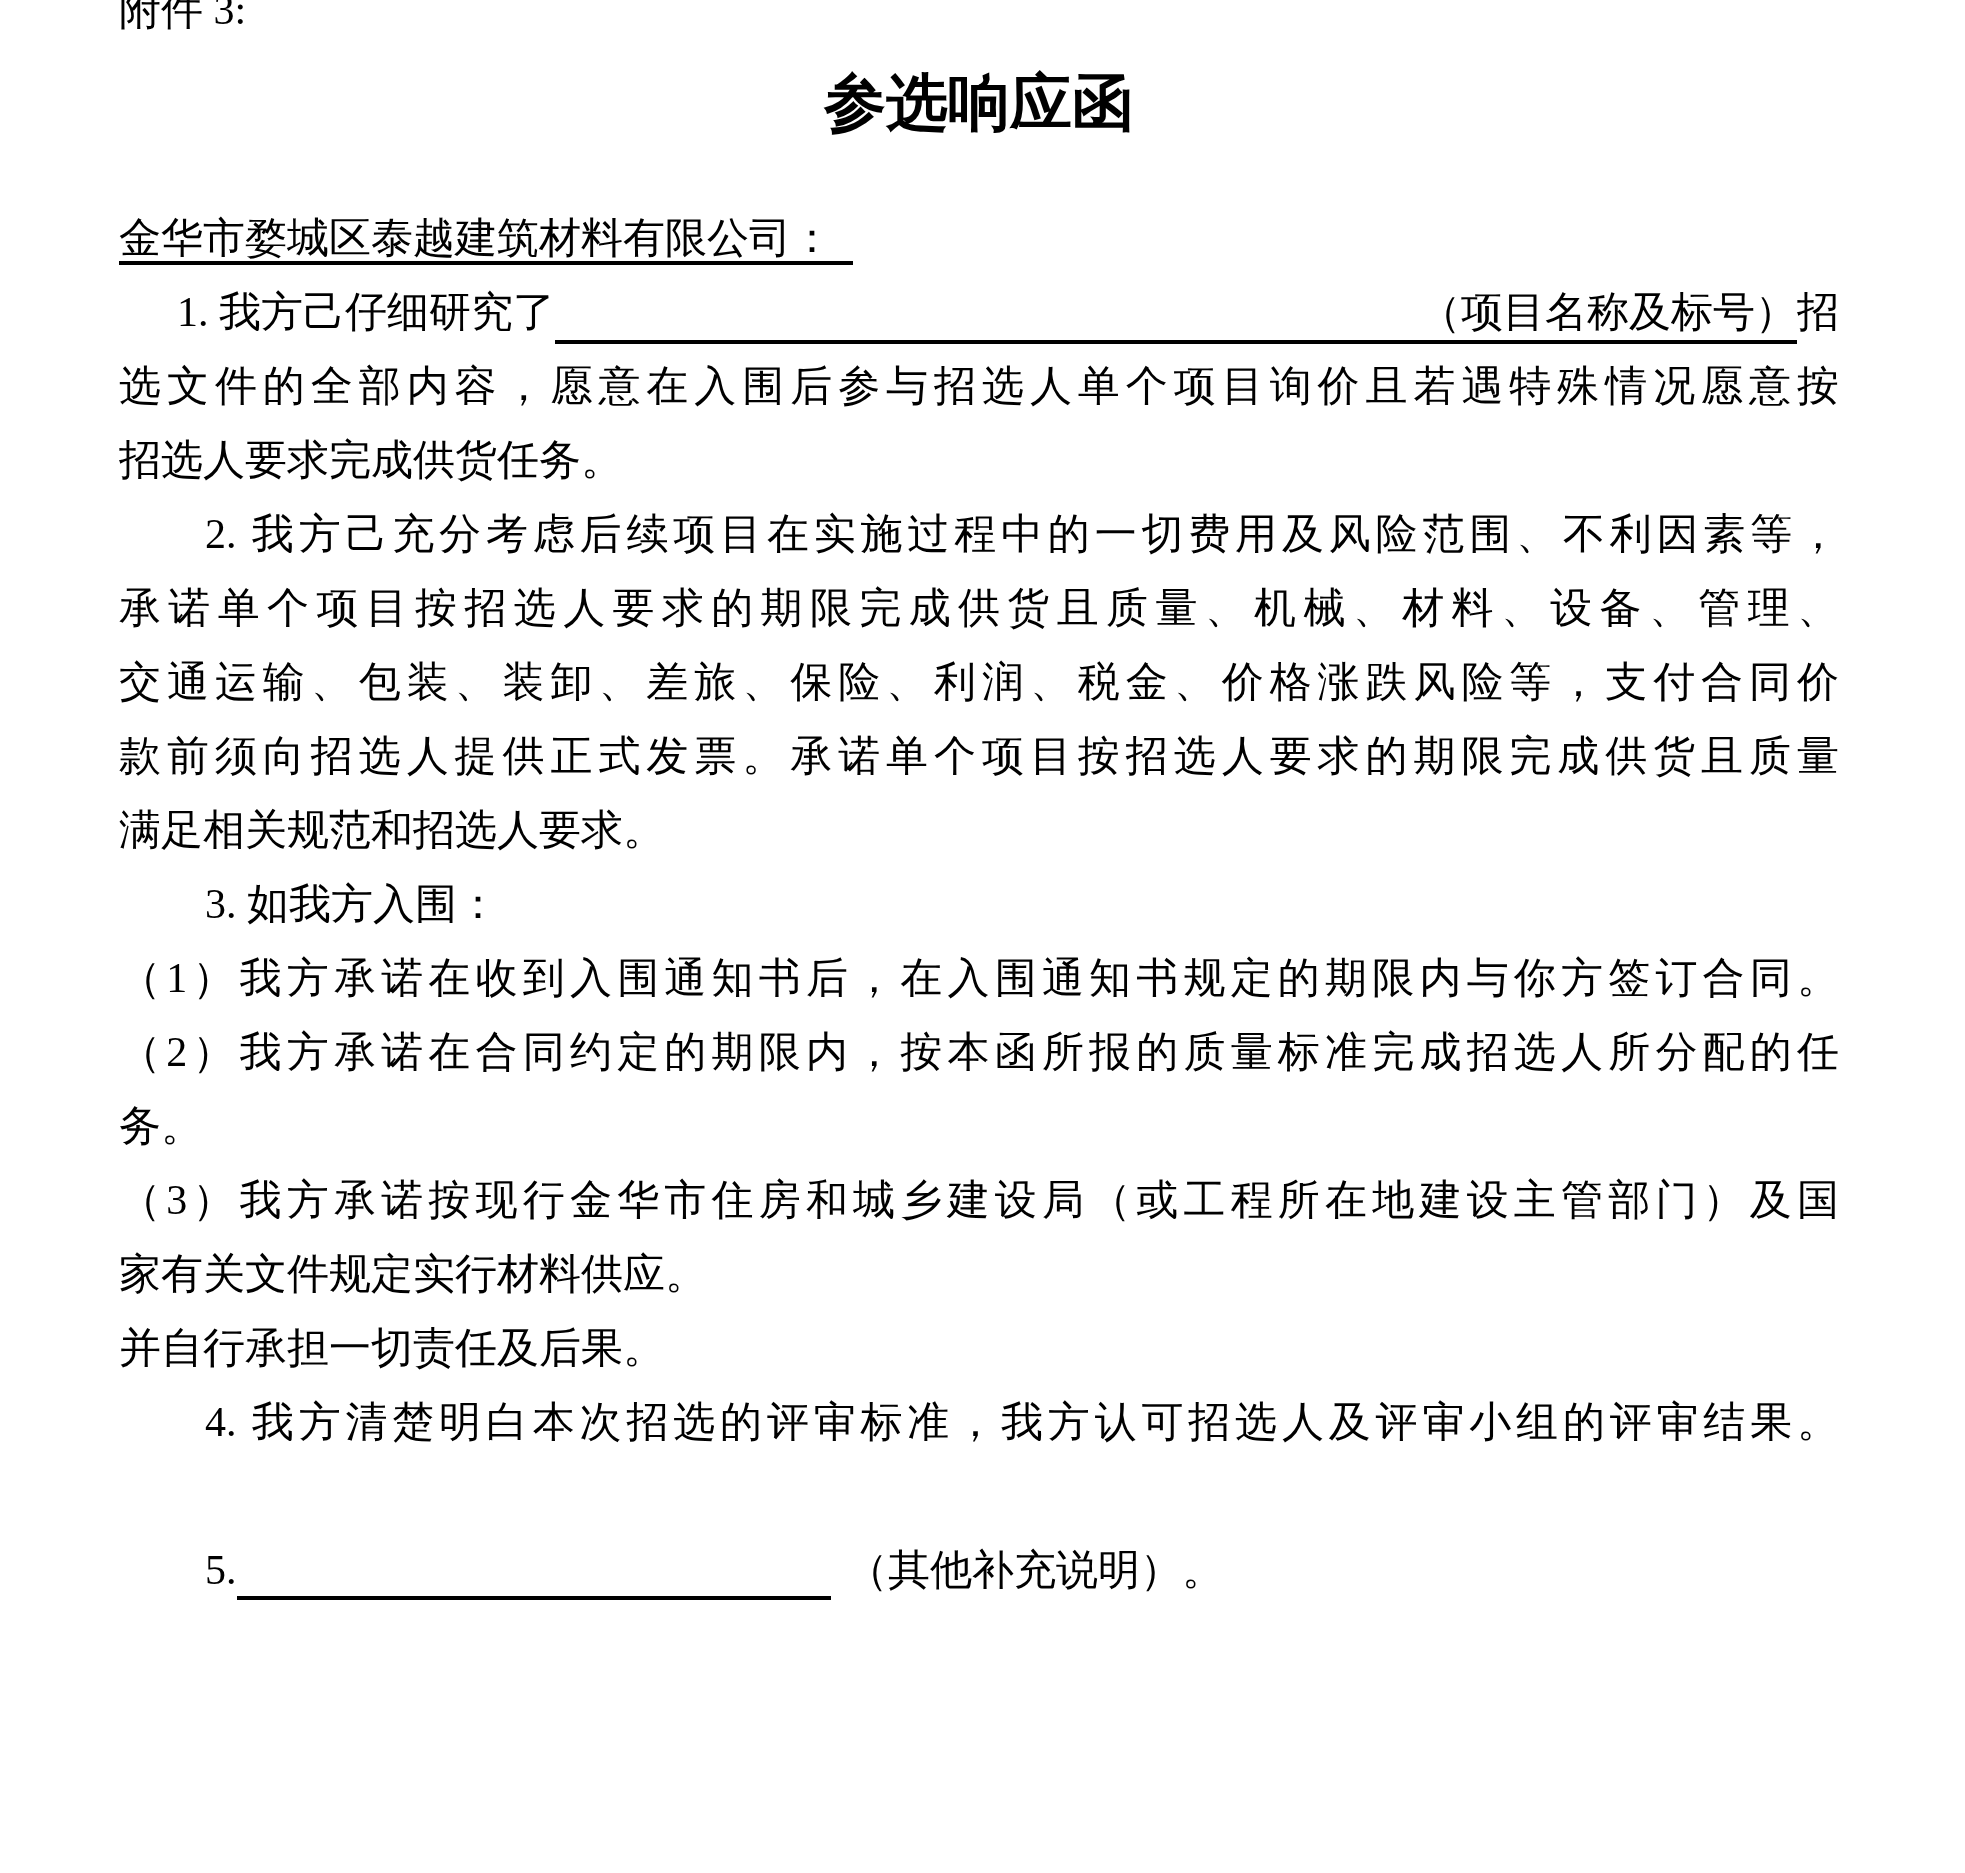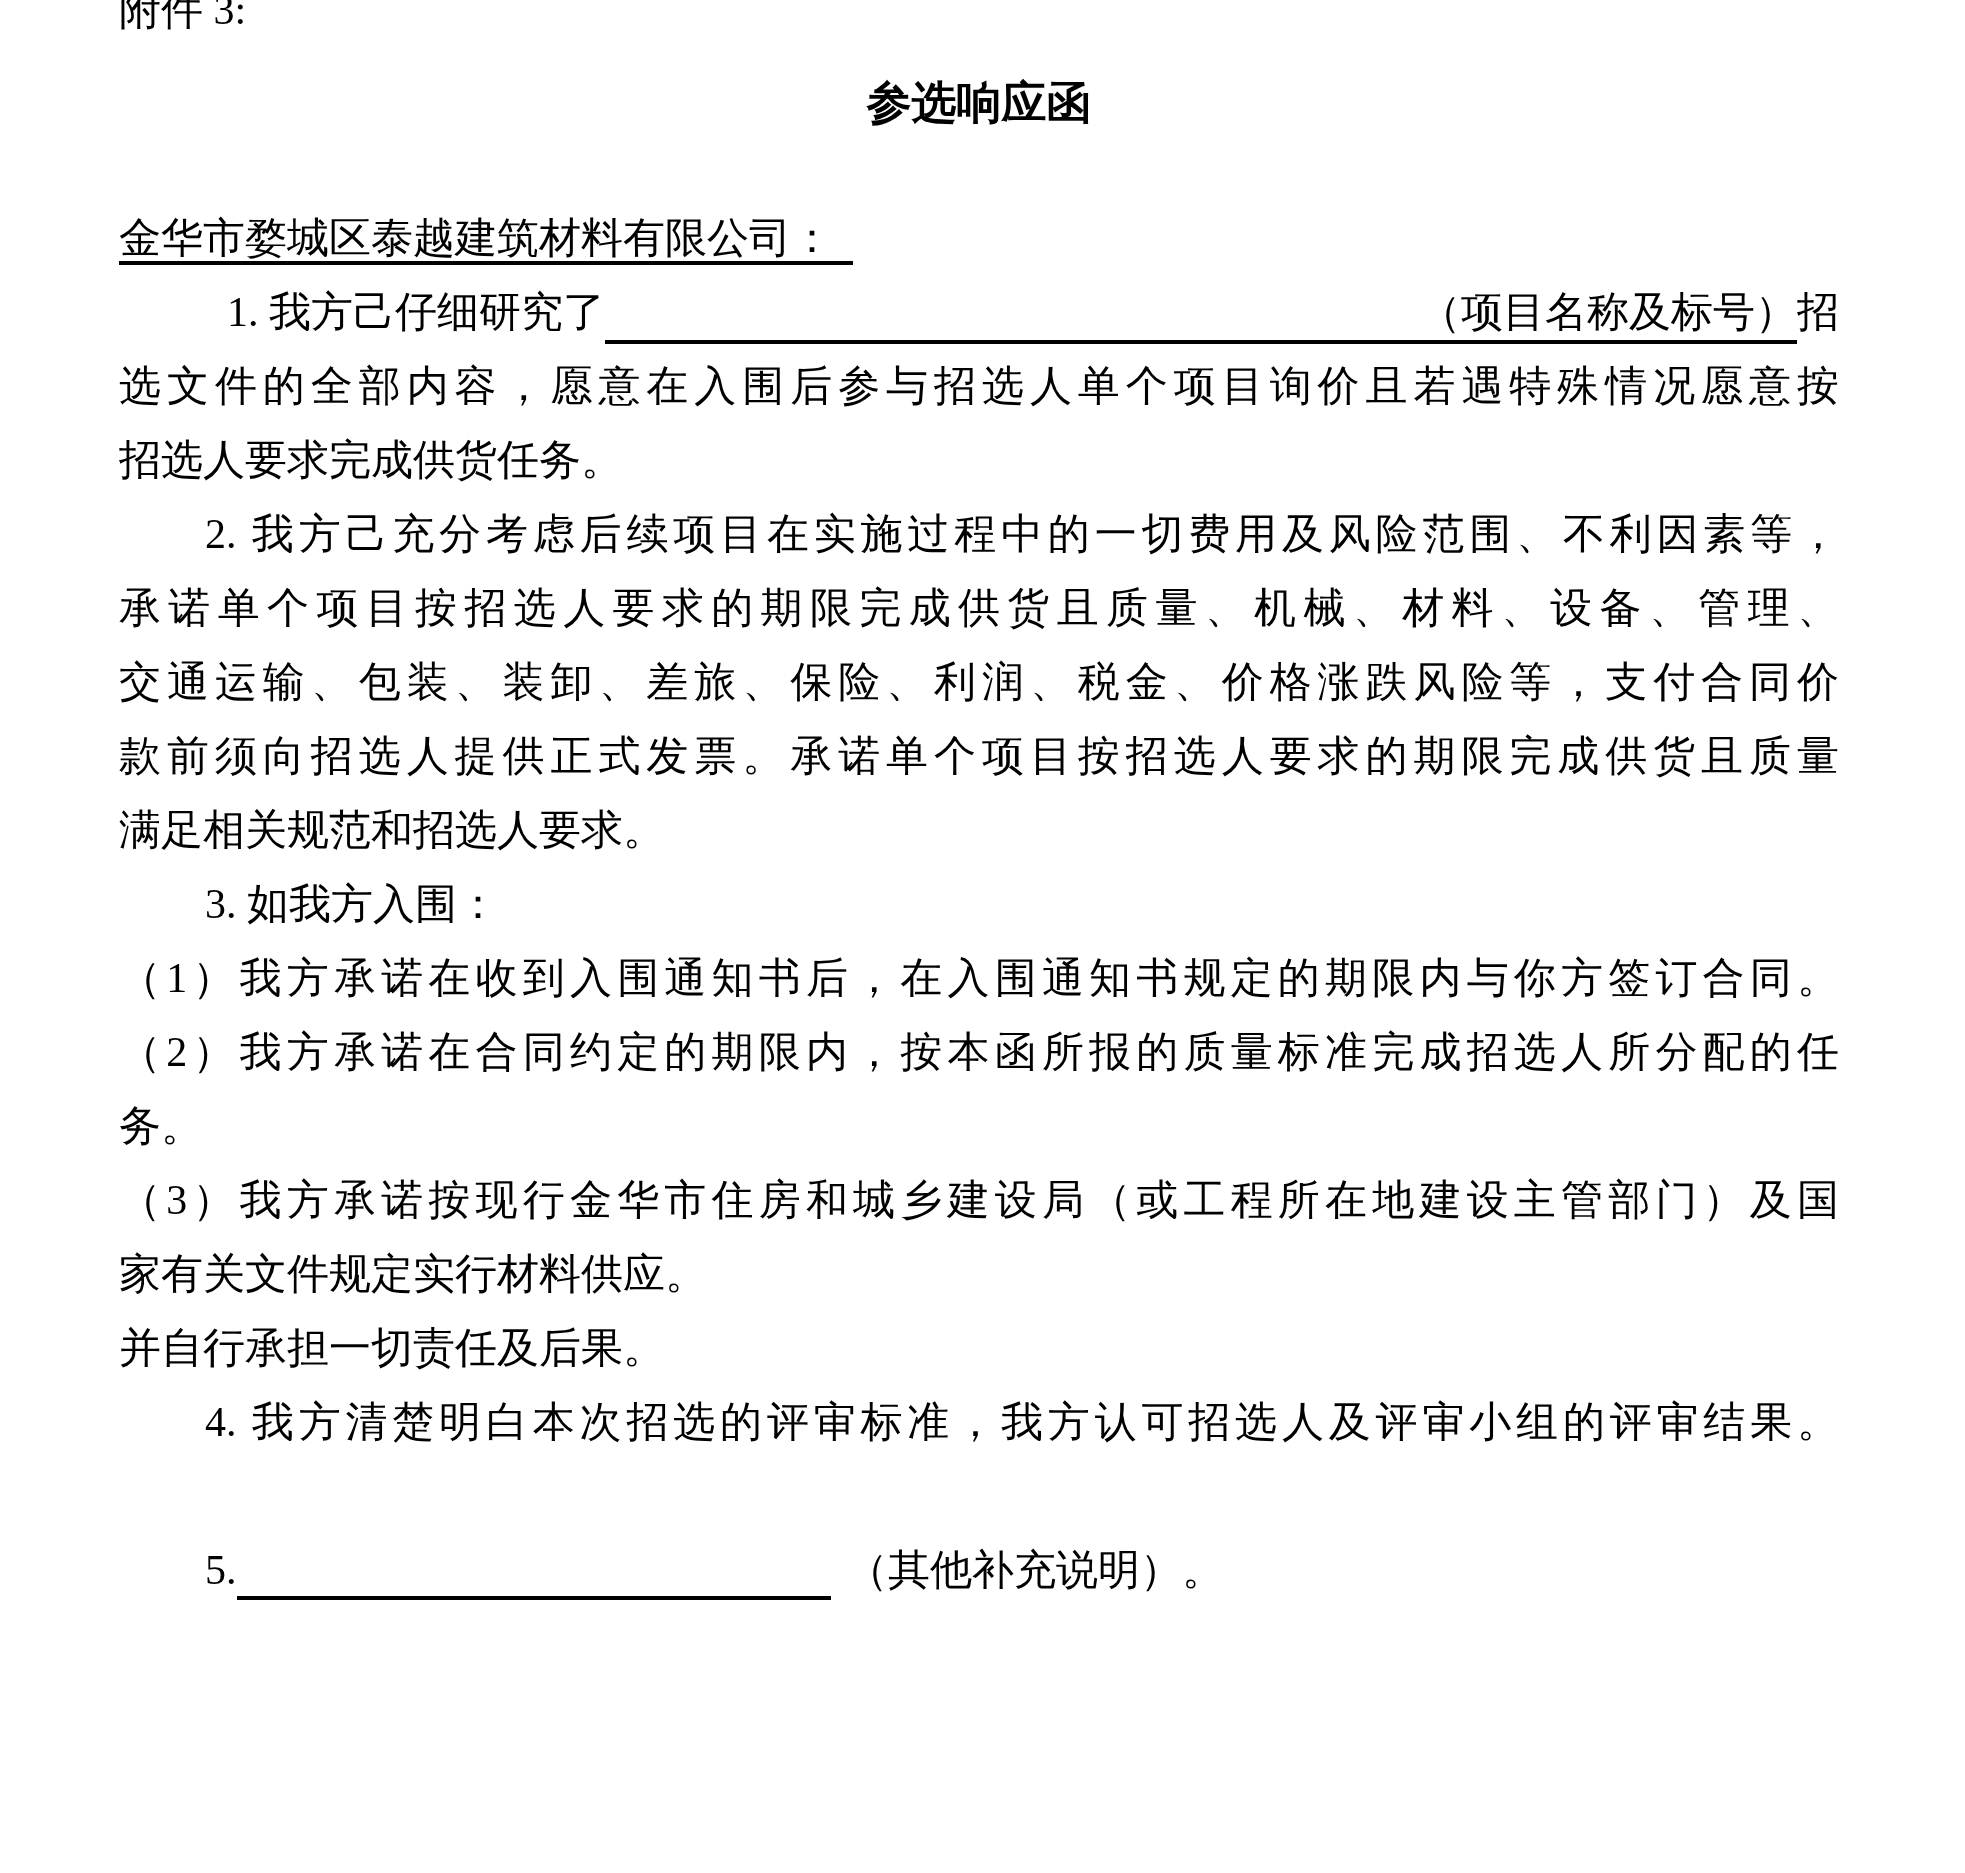--- a/index.html
+++ b/index.html
@@ -22,41 +22,41 @@
   .line {
     font-size: 42px;
     line-height: 74px;
     overflow: hidden;
   }
   .attachment {
     line-height: 56px;
     margin-top: -18px;
   }
   .title {
-    font-size: 45px;
+    font-size: 62px;
     font-weight: bold;
     text-align: center;
     line-height: 65px;
     margin-top: 33px;
     margin-bottom: 65px;
   }
   .indent { text-indent: 86px; }
   .j {
     text-align: justify;
     text-align-last: justify;
   }
   .ulinline {
     border-bottom: 4.2px solid #000;
     padding-right: 20px;
   }
   .flexline {
     display: flex;
     align-items: baseline;
   }
-  .flexline .first { margin-left: 108px; white-space: pre; }
+  .flexline .first { margin-left: 58px; white-space: pre; }
   .flexline .t { white-space: pre; }
   .blankfill {
     flex: 1 1 auto;
     min-width: 71px;
     border-bottom: 4.2px solid #000;
     line-height: 55px;
   }
   .ulseg {
     border-bottom: 4.2px solid #000;
     line-height: 55px;

